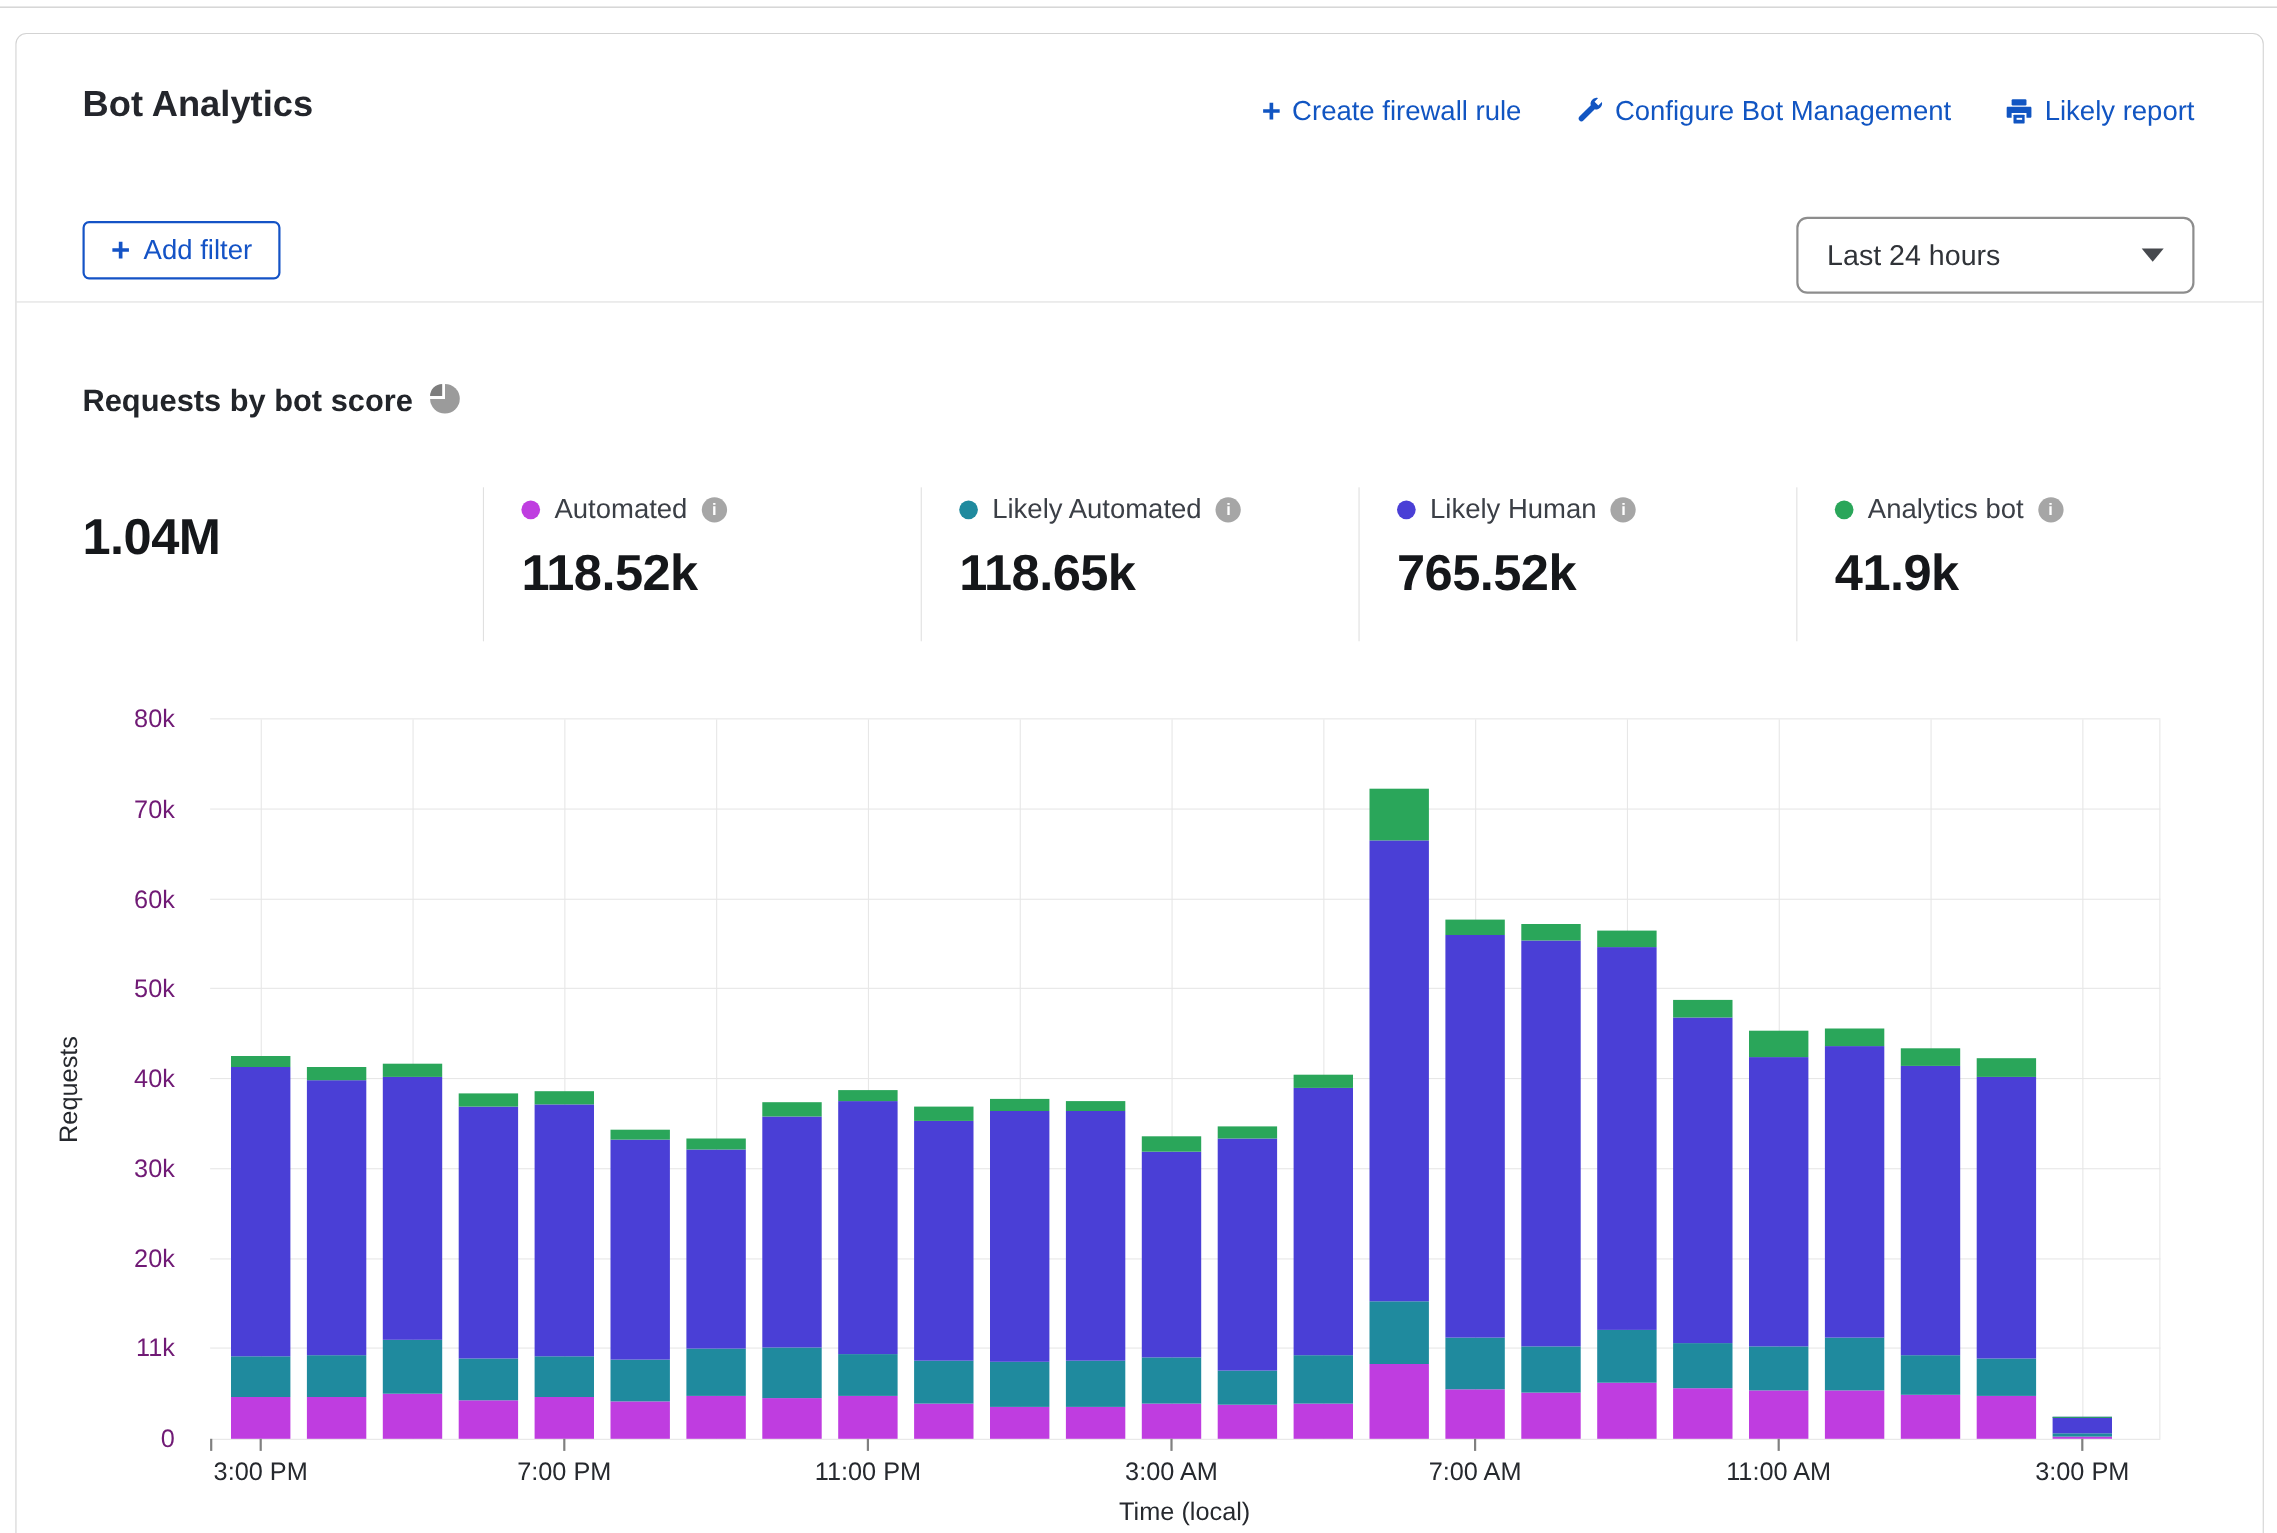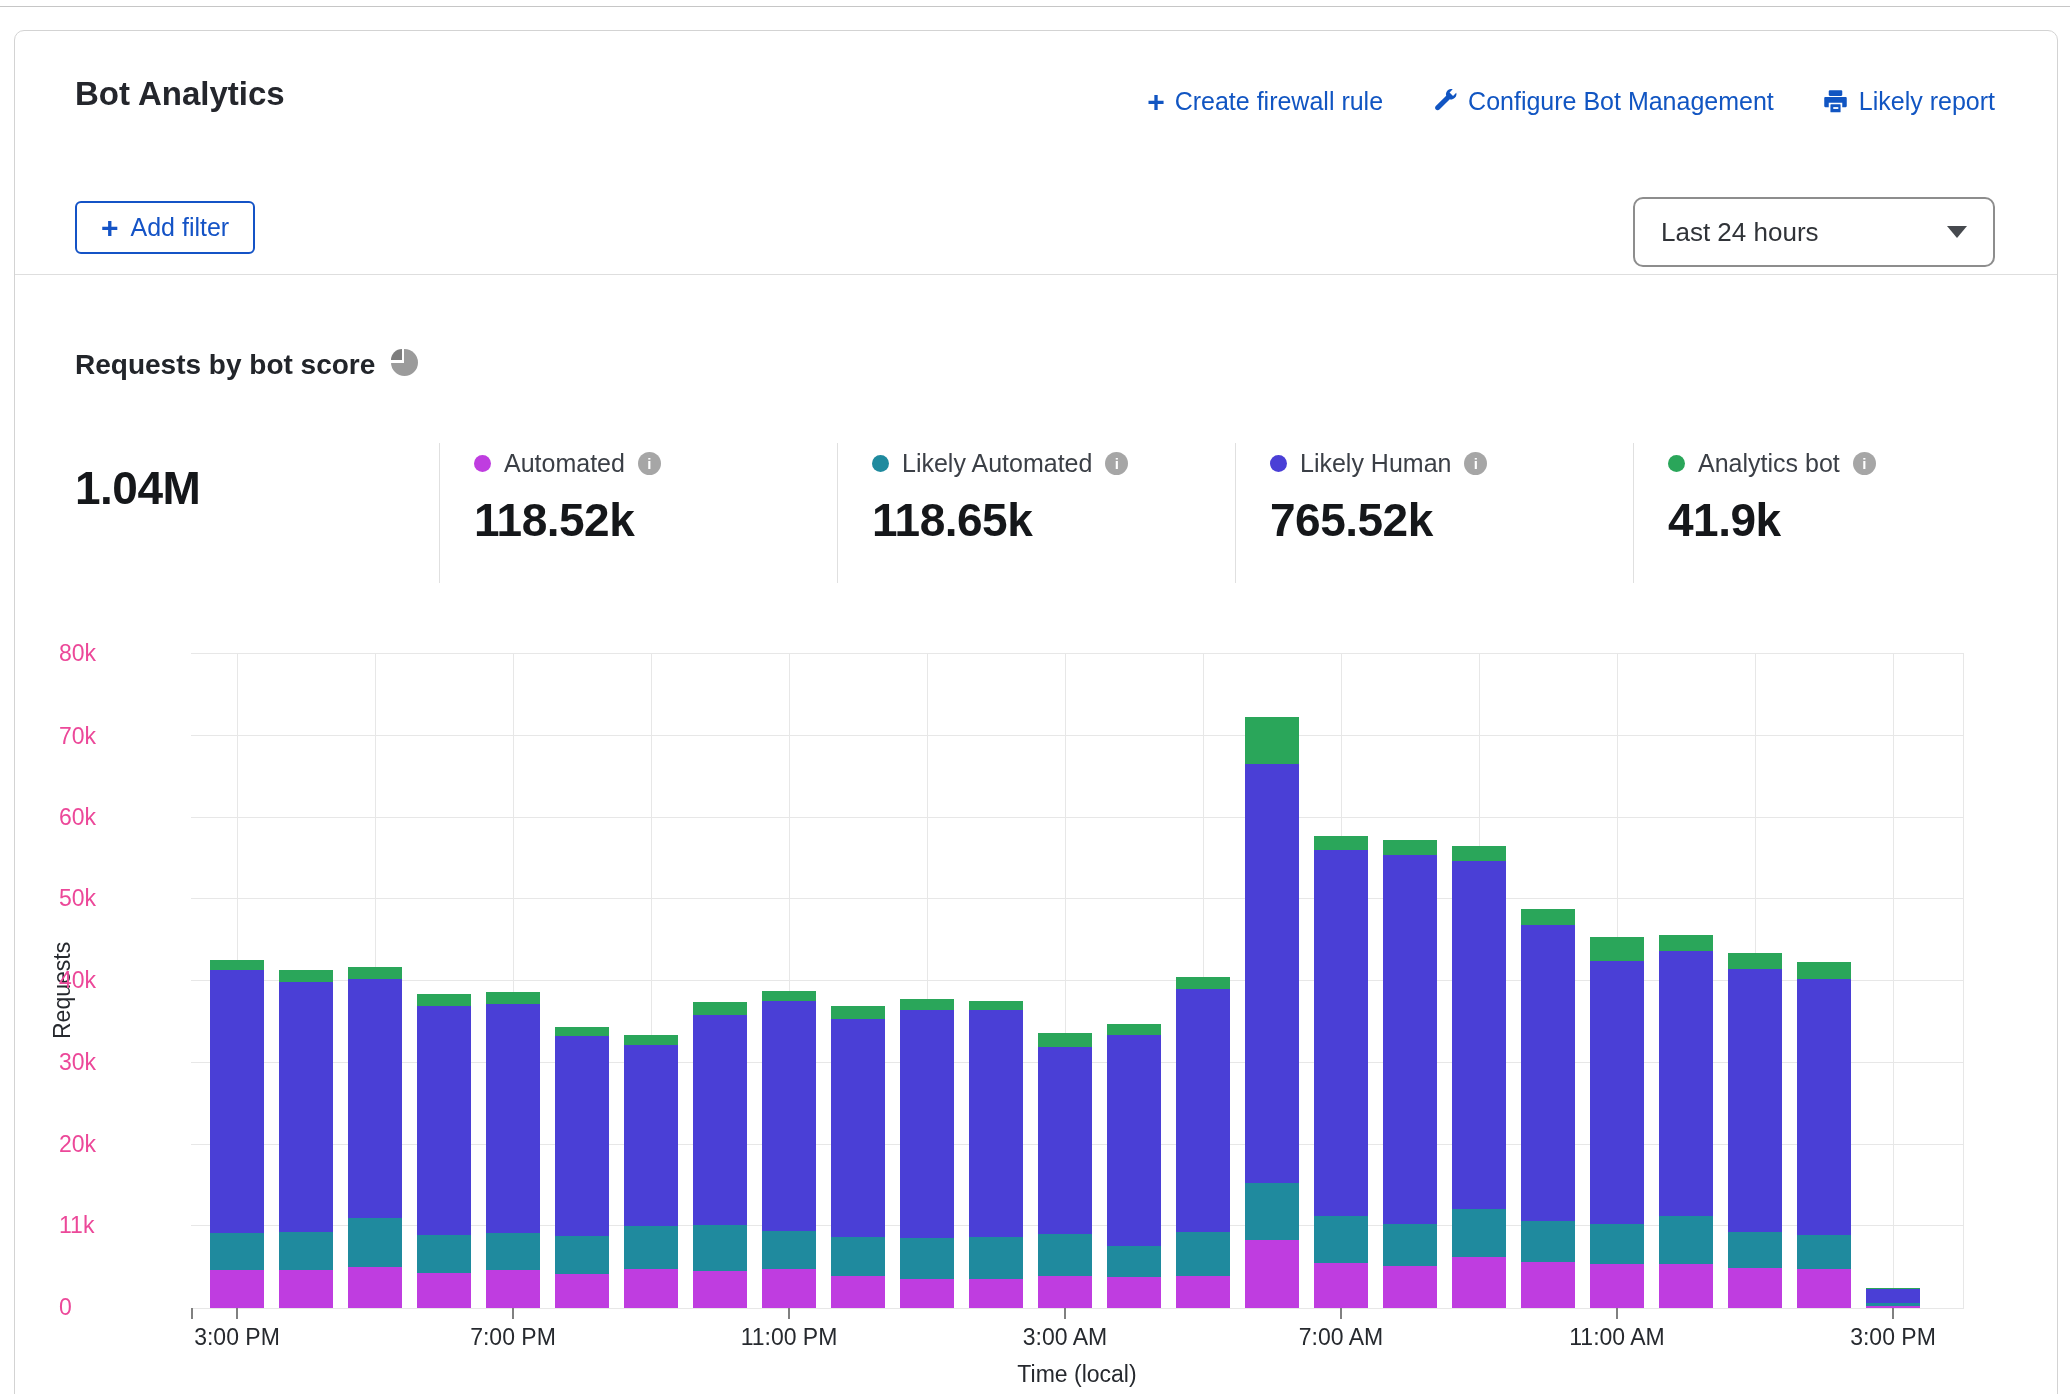--- a/index.html
+++ b/index.html
@@ -41,21 +41,21 @@
   .stat-label{font-size:25px;color:#3b3f46;}
   .legend-dot{width:17px;height:17px;border-radius:50%;background:#999;flex:none;}
   .info-icon{width:23px;height:23px;border-radius:50%;background:#a6a6a6;color:#fff;flex:none;
       display:flex;align-items:center;justify-content:center;font-size:15px;font-weight:700;cursor:pointer;}
   .stat-value{font-size:46px;font-weight:700;color:#15171a;margin-top:14px;letter-spacing:-0.5px;}
   
   .chart-area{position:absolute;left:0;top:0;width:100%;height:100%;pointer-events:none;}
   .plot{position:absolute;left:176px;top:623px;width:1773px;height:654px;}
   .hgrid,.vgrid{position:absolute;background:#e7e7e7;}
   .bar-seg{position:absolute;}
-  .ytick-label{position:absolute;width:100px;text-align:left;font-size:23px;color:#ec4899;}
+  .ytick-label{position:absolute;width:100px;text-align:right;font-size:23px;color:#701a75;}
   .xtick-label{position:absolute;width:180px;text-align:center;font-size:23px;color:#26292e;}
   .xtick-mark{position:absolute;width:2px;height:11px;background:#808080;}
   .axis-title-y{position:absolute;left:34px;top:1008px;transform:rotate(-90deg);transform-origin:0 0;
       font-size:23px;color:#26292e;white-space:nowrap;}
   .axis-title-x{position:absolute;left:912px;top:1330px;width:300px;text-align:center;font-size:23px;color:#26292e;}
 </style>
 </head>
 <body>
 
 <div class="page-top-border"></div>

